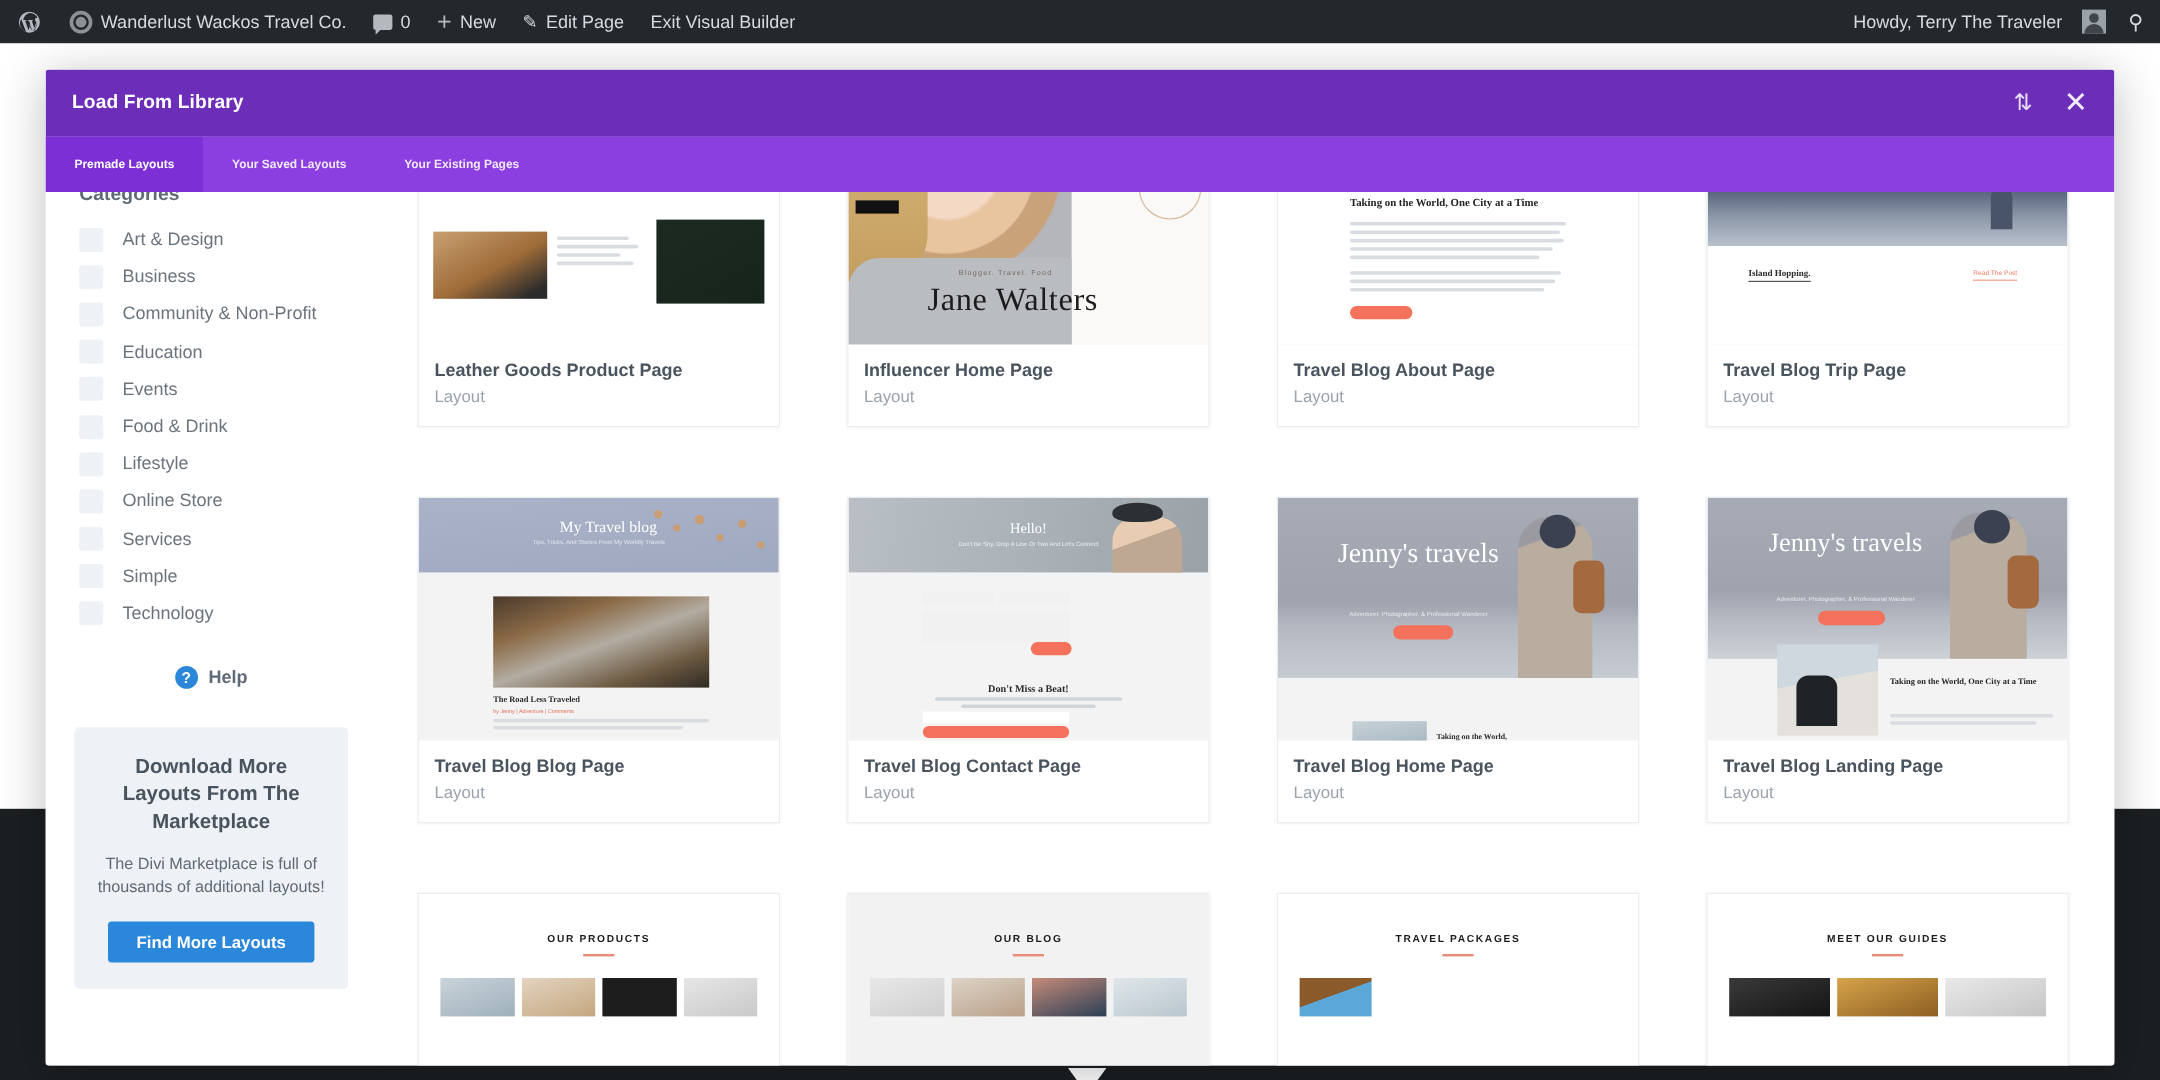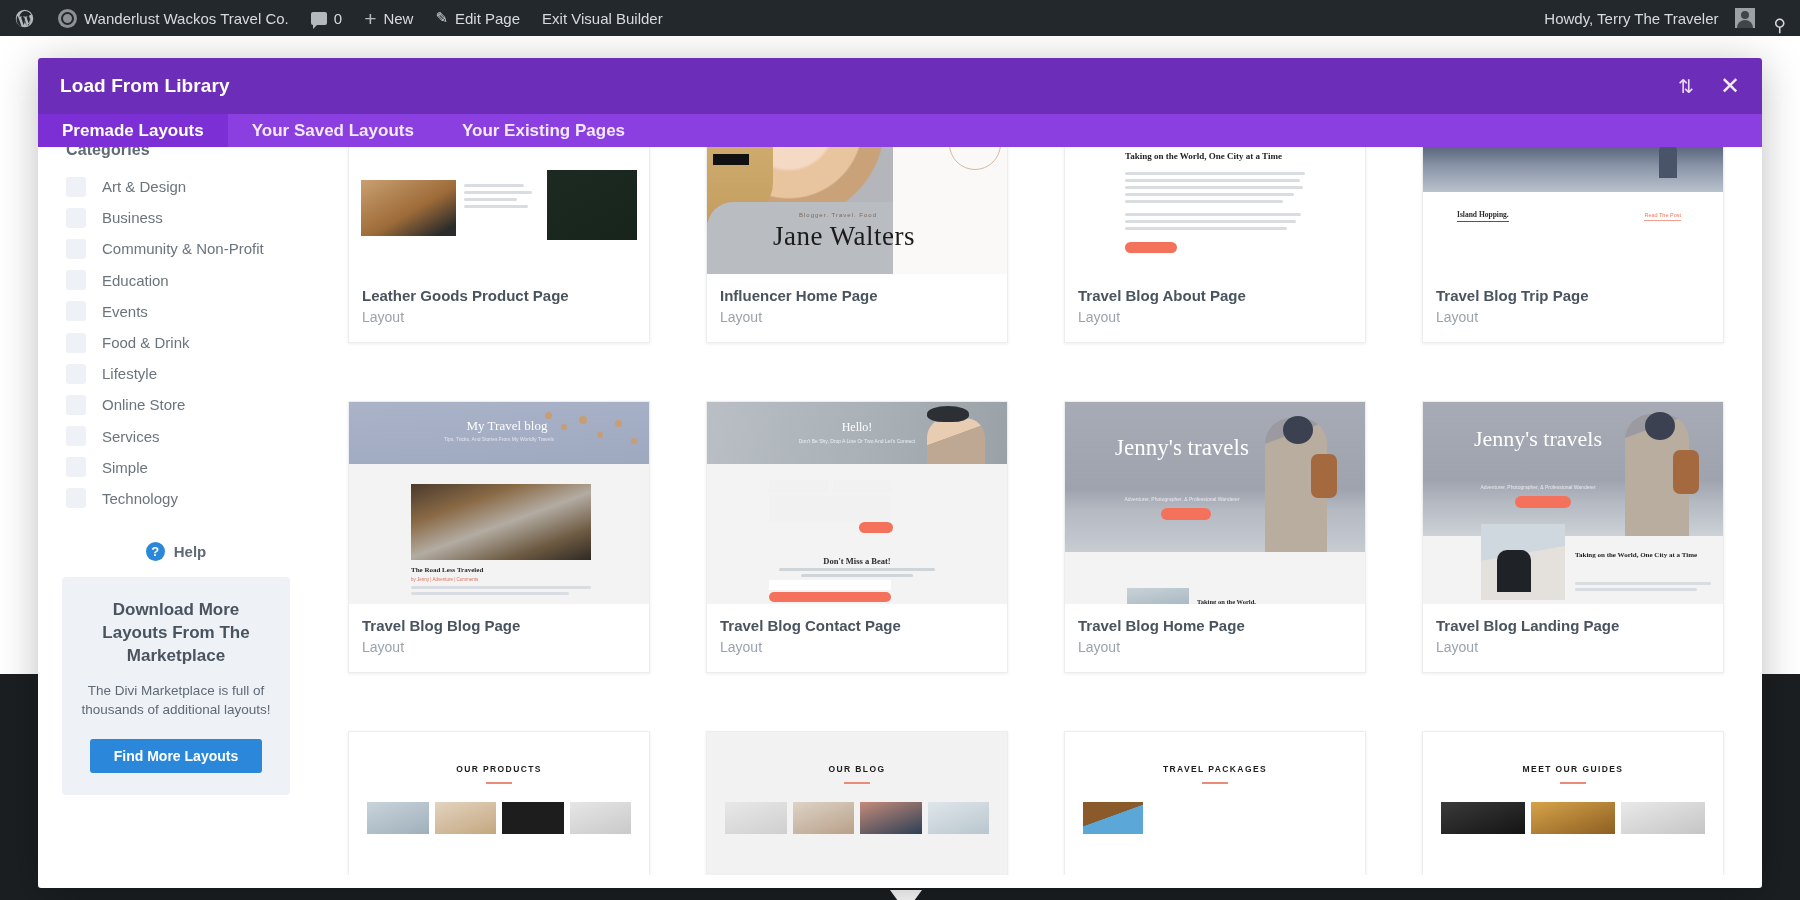--- a/index.html
+++ b/index.html
@@ -20,21 +20,21 @@
     z-index: 50;
   }
   .ab-item {
     display: flex; align-items: center; gap: 7px;
     height: 36px; padding: 0 11px;
     color: #d8dade; text-decoration: none;
     white-space: nowrap; font-size: 15px;
   }
   .wp-logo { padding: 0 12px 0 14px; }
   .wp-logo svg { display: block; }
-  .ab-right { margin-left: auto; display: flex; align-items: flex-end; }
+  .ab-right { margin-left: auto; display: flex; align-items: center; }
   .avatar-box {
     width: 20px; height: 20px; background: #9aa2a8;
     display: inline-block; margin-left: 9px; position: relative;
     overflow: hidden;
   }
   .avatar-box::before {
     content: ""; position: absolute; left: 6px; top: 3px;
     width: 8px; height: 8px; border-radius: 50%; background: #3f4549;
   }
   .avatar-box::after {
@@ -95,29 +95,29 @@
     background: #ffffff;
     box-shadow: 0 6px 40px rgba(0,0,0,.25);
     z-index: 40; overflow: hidden;
     border-radius: 3px;
   }
   .modal-head {
     height: 56px; background: #6c2eb9;
     display: flex; align-items: center; padding: 0 22px;
     color: #fff;
   }
-  .modal-title { font-size: 19px; font-weight: bold; letter-spacing: .1px; }
+  .modal-title { font-size: 16px; font-weight: bold; letter-spacing: .1px; }
   .modal-head-actions { margin-left: auto; display: flex; align-items: center; gap: 26px; }
   .head-icon { color: #e7dcf7; font-size: 19px; line-height: 1; cursor: pointer; }
   .head-icon.close { font-size: 24px; font-weight: 300; color: #f2ecfa; }
 
   .tabbar {
-    height: 33px; background: #8b3fe0;
+    height: 46px; background: #8b3fe0;
     display: flex; align-items: stretch;
-    font-size: 17px;
+    font-size: 10px;
   }
   .tab {
     display: flex; align-items: center; padding: 0 24px;
     color: #f3e9ff; font-weight: bold; cursor: pointer;
     white-space: nowrap;
   }
   .tab.active { background: #7b2fd4; color: #ffffff; }
 
   .modal-body { display: flex; height: 728px; position: relative; }
 
@@ -147,21 +147,21 @@
     gap: 9px; margin-top: 28px; cursor: pointer;
   }
   .help-q {
     width: 19px; height: 19px; border-radius: 50%;
     background: #2b87d9; color: #fff; font-size: 13px; font-weight: bold;
     display: flex; align-items: center; justify-content: center;
   }
   .help-text { font-size: 15px; color: #5e6a77; font-weight: bold; }
 
   .promo {
-    margin-top: 16px; background: #eef1f6;
+    margin-top: 32px; background: #eef1f6;
     border-radius: 4px; padding: 22px 18px 22px;
     text-align: center;
   }
   .promo h3 {
     font-size: 17px; color: #49545f; line-height: 1.35; font-weight: bold;
   }
   .promo p {
     font-size: 13.5px; color: #5f6a75; line-height: 1.45; margin-top: 13px;
   }
   .promo .btn {

